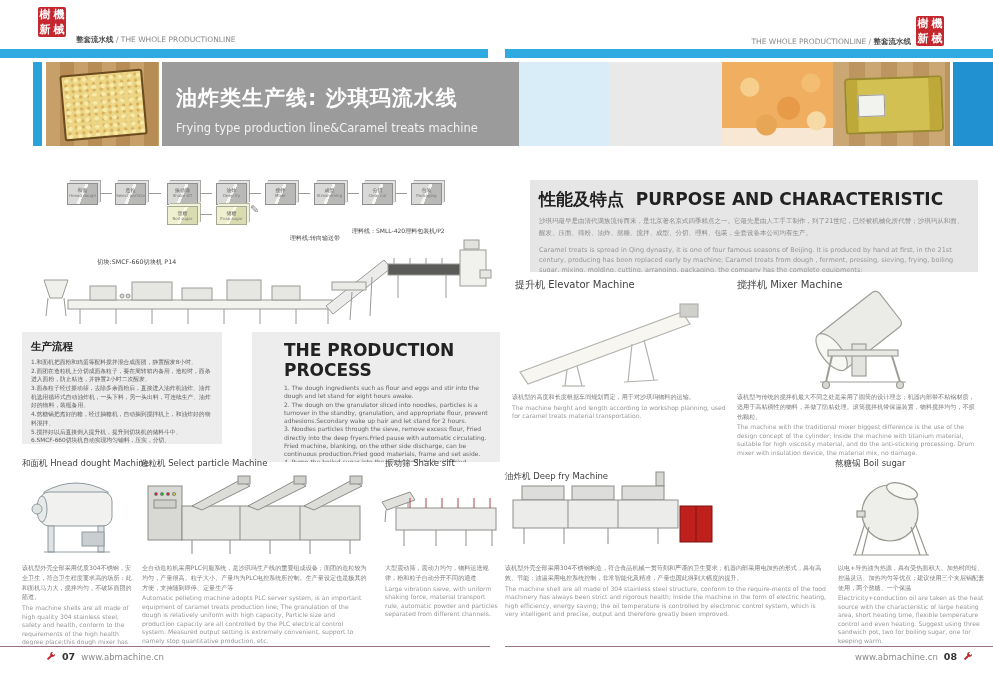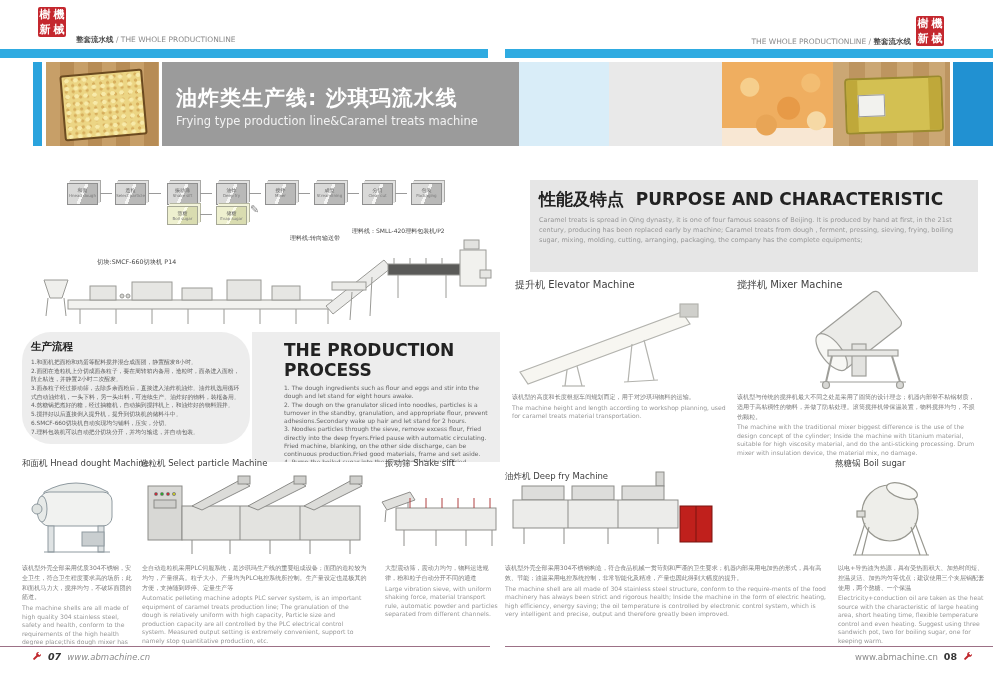--- a/index.html
+++ b/index.html
@@ -12,21 +12,21 @@
         display:grid;grid-template-columns:1fr 1fr;align-items:center;justify-items:center;
         font-size:11px;font-weight:bold;line-height:1;border-radius:2px;}
   .tagline{position:absolute;font-size:7.5px;color:#8a8a8a;white-space:nowrap;}
   .tagline b{color:#4a4a4a;font-weight:bold;}
   .topbar{position:absolute;top:49px;height:9px;background:#2fabe1;}
 
   
   .banner-block{position:absolute;top:62px;height:84px;}
   .banner-gray{background:#9b9b9b;}
   .banner-title-zh{font-size:21px;color:#fff;letter-spacing:1px;font-weight:600;white-space:nowrap;}
-  .banner-title-en{font-size:11.5px;color:#f2f2f2;white-space:nowrap;margin-top:2px;}
+  .banner-title-en{font-size:11.5px;color:#f2f2f2;white-space:nowrap;margin-top:9px;}
   .photo-sachima{background:repeating-linear-gradient(90deg,#c79f68 0 14px,#b78c55 14px 28px);overflow:hidden;}
   .sachima-slab{position:absolute;left:14%;top:12%;width:70%;height:74%;transform:rotate(-5deg);
         background-color:#ecd584;
         background-image:radial-gradient(#f7eaa9 2px,transparent 2.6px),radial-gradient(#d7af5d 1.6px,transparent 2.1px);
         background-size:9px 8px,7px 6px;border:2px solid #6b4a20;border-radius:3px;}
   .photo-closeup{background:
         radial-gradient(circle at 25% 30%,#f6cf8d 0 9px,transparent 10px),
         radial-gradient(circle at 60% 55%,#e79a47 0 11px,transparent 12px),
         radial-gradient(circle at 80% 25%,#f3bd72 0 9px,transparent 10px),
         radial-gradient(circle at 40% 75%,#e8a556 0 10px,transparent 11px),
@@ -220,21 +220,21 @@
 
       <rect x="428" y="26" width="26" height="36" fill="#f1f1ee"></rect>
       <rect x="432" y="16" width="15" height="9" fill="#e2e2df"></rect>
       <rect x="448" y="46" width="11" height="8" fill="#e6e6e3"></rect>
     </g>
   </svg>
   <div class="diagram-label" style="left:97px;top:258px;">切块:SMCF-660切块机 P14</div>
   <div class="diagram-label" style="left:290px;top:234px;font-size:6px;">理料线:转向输送带</div>
   <div class="diagram-label" style="left:352px;top:227px;font-size:6px;">理料线：SMLL-420理料包装机/P2</div>
 
-  <div class="panel" style="left:22px;top:332px;width:228px;height:112px;border-radius:29px;">
+  <div class="panel" style="left:22px;top:332px;width:200px;height:112px;">
     <h3 style="font-size:10.5px;">生产流程</h3>
     <ul class="plist">
       <li>1.和面机把面粉和鸡蛋等配料搅拌混合成面团，静置醒发8小时。</li>
       <li>2.面团在造粒机上分切成面条粒子，要在周转箱内备用，造粒时，面条进入面粉，防止粘连，并静置2小时二次醒发。</li>
       <li>3.面条粒子经过振动筛，去除多余面粉后，直接进入油炸机油炸。油炸机选用循环式自动油炸机，一头下料，另一头出料，可连续生产。油炸好的物料，装框备用。</li>
       <li>4.熬糖锅把煮好的糖，经过抽糖机，自动抽到搅拌机上，和油炸好的物料混拌。</li>
       <li>5.搅拌好以后直接倒入提升机，提升到切块机的储料斗中。</li>
       <li>6.SMCF-660切块机自动实现均匀铺料，压实，分切。</li>
       <li>7.理料包装机可以自动把分切块分开，并均匀输送，并自动包装。</li>
     </ul>
@@ -247,20 +247,21 @@
       <li>3. Noodles particles through the sieve, remove excess flour, Fried directly into the deep fryers.Fried pause with automatic circulating. Fried machine, blanking, on the other side discharge, can be continuous production.Fried good materials, frame and set aside.</li>
       <li>4. Pump the boiled sugar into the mixer, and stir it with fried material.</li>
       <li>5. After mixing directly into the elevator, ascend to the hopper of the cutting machine.</li>
       <li>6. SMCF - 650 cutter automatically evenly spread , press, and cut the material.</li>
 
     </ul>
   </div>
 
   <div class="panel" style="left:530px;top:180px;width:448px;height:92px;background:#e6e6e6;">
     <h3><span>性能及特点</span>&nbsp;&nbsp;<span>PURPOSE AND CHARACTERISTIC</span></h3>
+    <p class="purpose-body-zh">沙琪玛最早是由清代满族流传而来，是北京著名京式四季糕点之一。它最先是由人工手工制作，到了21世纪，已经被机械化所代替；沙琪玛从和面、醒发、压面、筛粉、油炸、熬糖、搅拌、成型、分切、理料、包装，全套设备本公司均有生产。</p>
     <p class="purpose-body-en">Caramel treats is spread in Qing dynasty, it is one of four famous seasons of Beijing. It is produced by hand at first, in the 21st century, producing has been replaced early by machine; Caramel treats from dough , ferment, pressing, sieving, frying, boiling sugar, mixing, molding, cutting, arranging, packaging, the company has the complete equipments;</p>
   </div>
 
   <div class="m-title" style="left:515px;top:278px;">提升机 Elevator Machine</div>
   <svg class="msvg" style="left:512px;top:292px;" width="215" height="96" viewBox="0 0 215 96">
     <g stroke="#b3b3ae" stroke-width="1.2" fill="#f7f6f1">
       <polygon points="8,80 170,20 178,32 16,92"></polygon>
       <rect x="168" y="12" width="18" height="13" fill="#cfcfcb"></rect>
       <line x1="120" y1="52" x2="116" y2="90"></line>
         <line x1="132" y1="48" x2="142" y2="88"></line>
@@ -409,21 +410,21 @@
     <p class="en">The machine shell are all made of 304 stainless steel structure, conform to the require-ments of the food machinery has always been strict and rigorous health; Inside the machine in the form of electric heating, high efficiency, energy saving; the oil temperature is controlled by electronic control system, which is very intelligent and precise, output and therefore greatly been improved.</p>
   </div>
   <div class="m-desc" style="left:838px;top:563px;width:150px;height:82px;">
     <p class="zh">以电+导热油为热源，具有受热面积大、加热时间短、控温灵活、加热均匀等优点；建议使用三个夹层锅配套使用，两个熬糖、一个保温</p>
     <p class="en">Electricity+conduction oil are taken as the heat source with the characteristic of large heating area, short heating time, flexible temperature control and even heating. Suggest using three sandwich pot, two for boiling sugar, one for keeping warm.</p>
   </div>
 
   <div class="footline" style="left:0;width:490px;"></div>
   <div class="footline" style="left:505px;width:488px;"></div>
 
-  <div class="foot" style="left:32px;font-style:italic;">
+  <div class="foot" style="left:46px;">
     <svg class="wrench" viewBox="0 0 16 16">
       <path d="M14.2,3.1a3.6,3.6,0,0,1-4.9,4.3L4.6,12.1a1.6,1.6,0,1,1-2.3-2.3L7,5.1A3.6,3.6,0,0,1,11.3,0.2L9.1,2.4l2.9,2.9,2.2-2.2Z" fill="#c0272d"></path>
     </svg>
     <span class="pg">07</span>
     <span class="site">www.abmachine.cn</span>
   </div>
 
   <div class="foot" style="right:20px;">
     <span class="site">www.abmachine.cn</span>
     <span class="pg">08</span>

